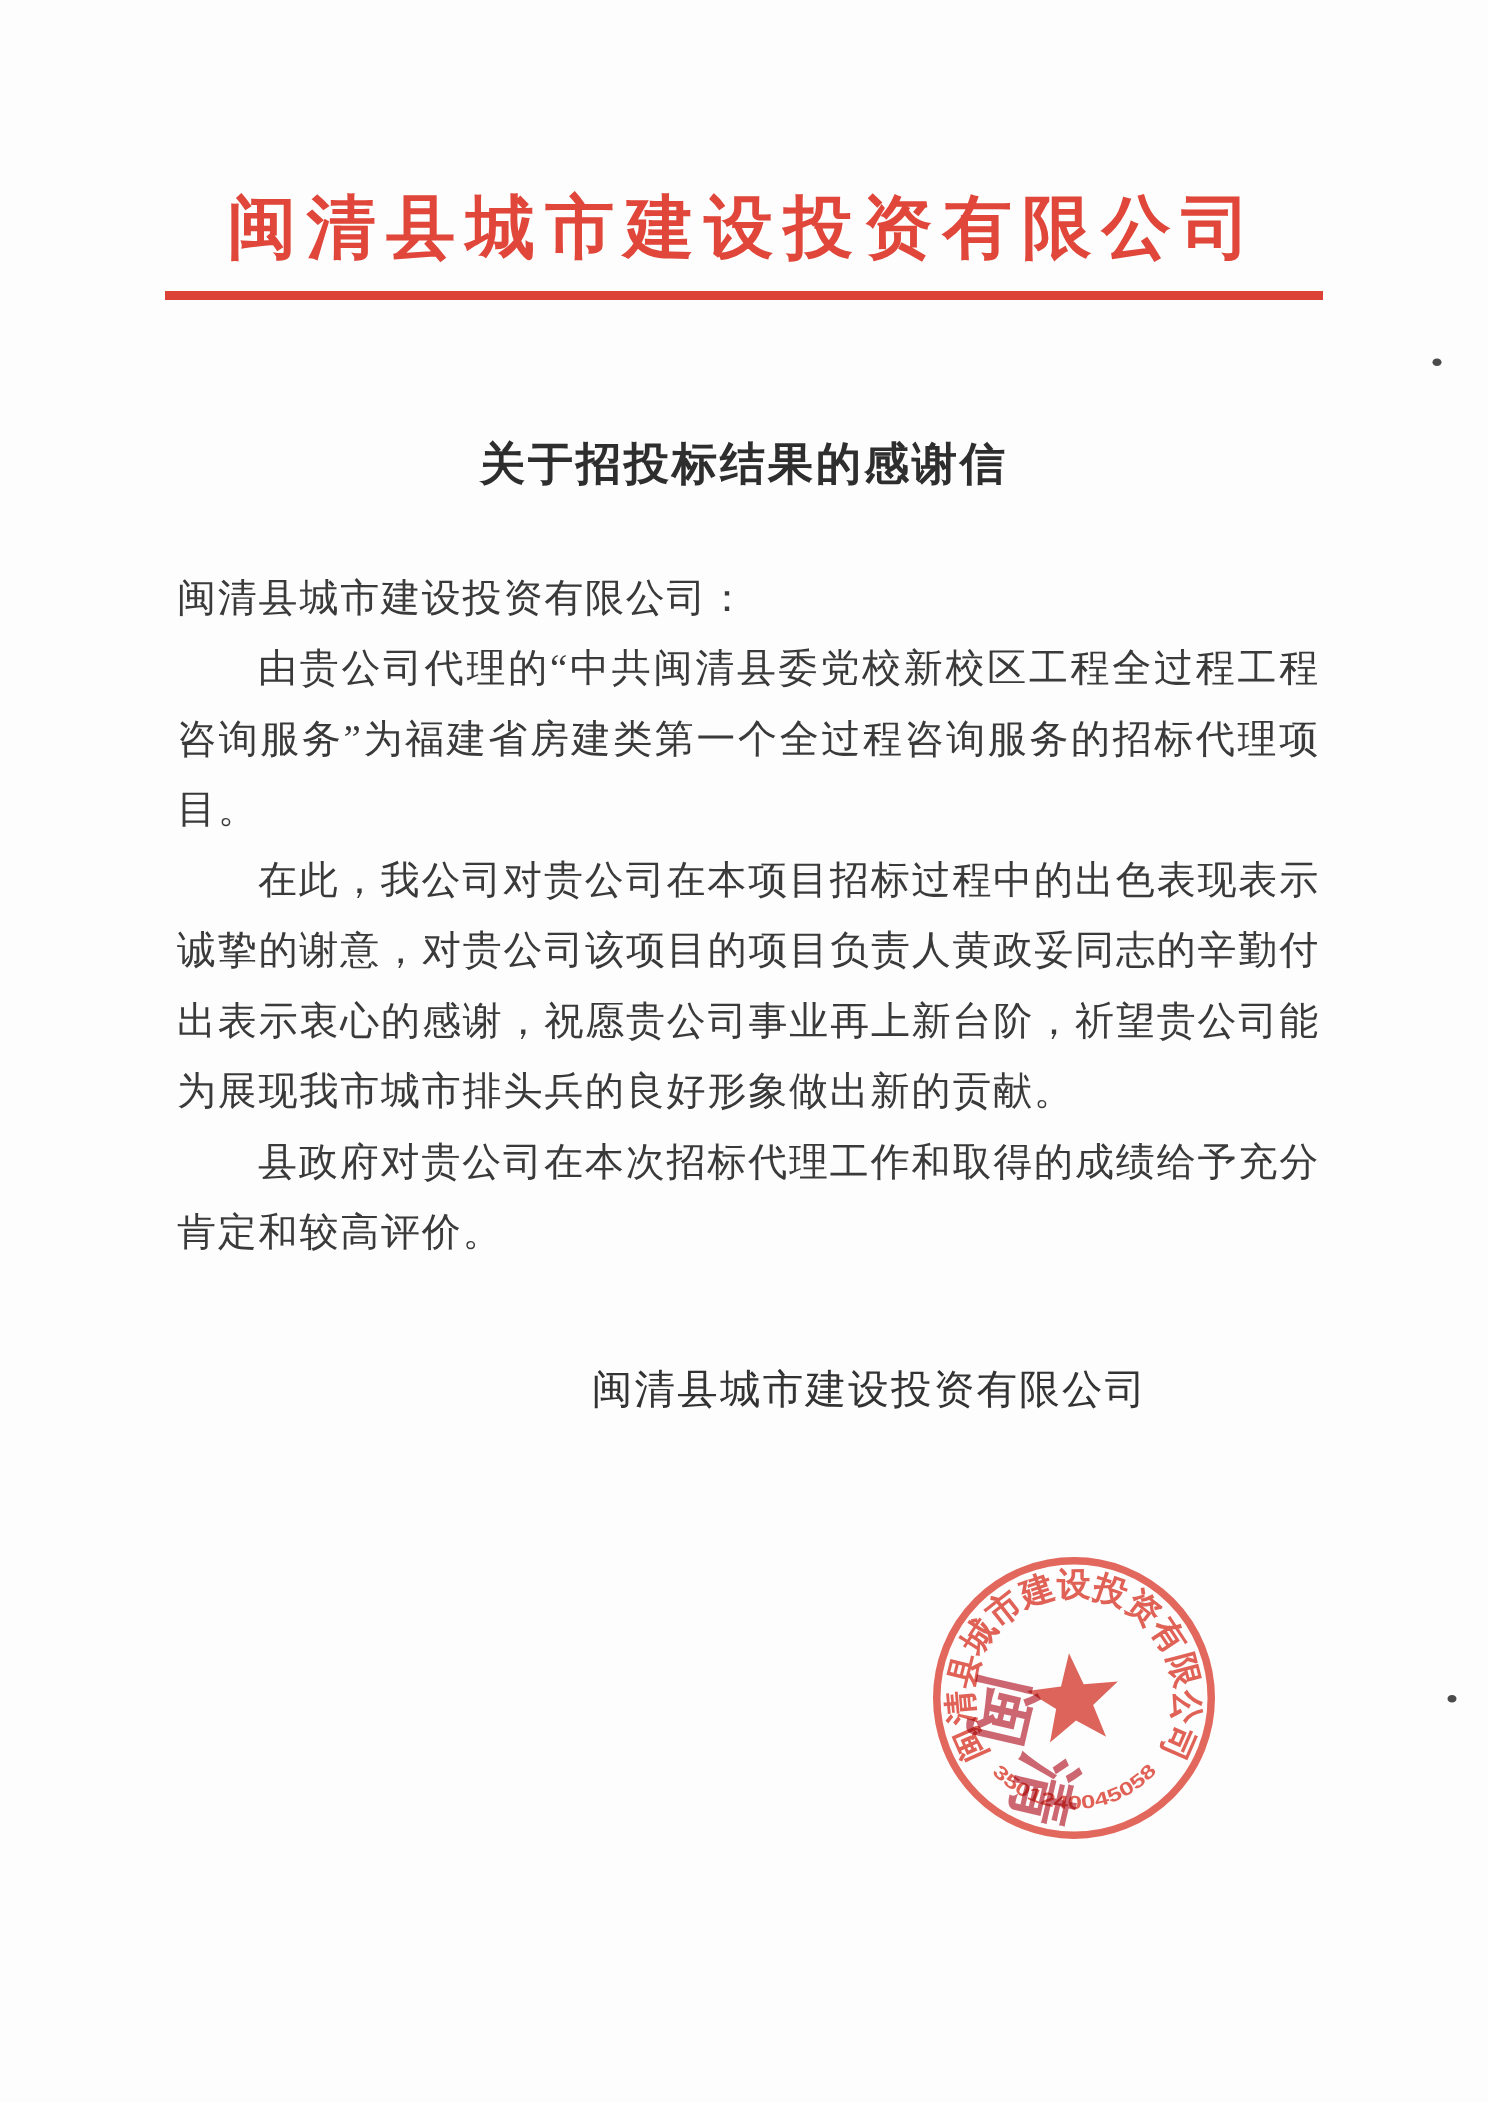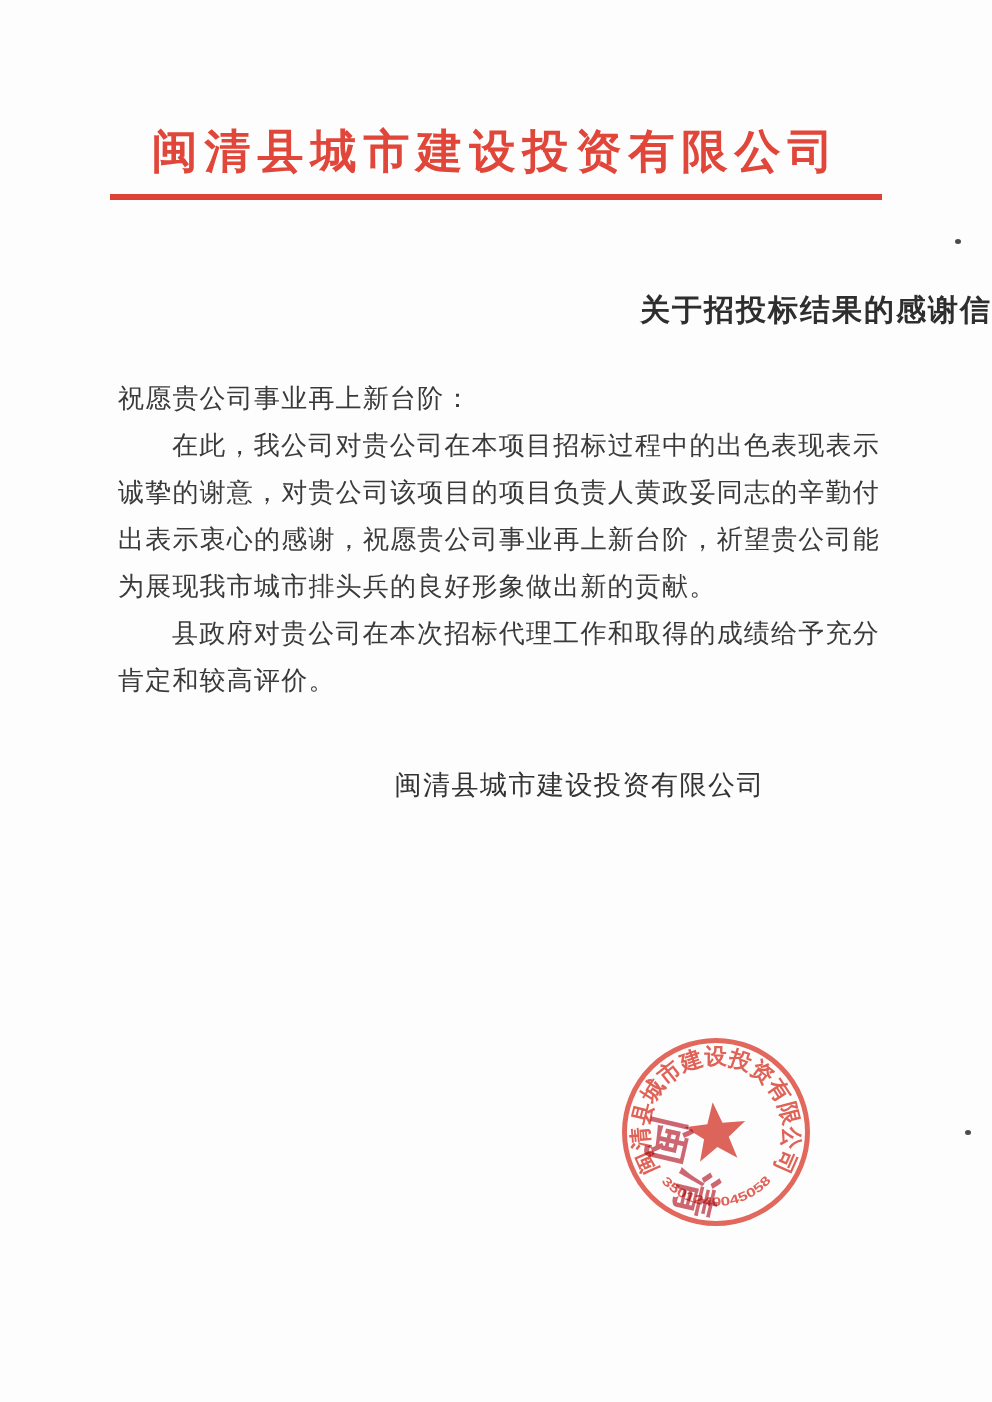--- a/index.html
+++ b/index.html
@@ -21,21 +21,21 @@
     font-family:"Liberation Serif", serif;
   }
   .letterhead .rule {
     width:772px; height:6px;
     margin:14px auto 0;
     background:#dd4236;
   }
   
   .letter-title {
     margin-top:90px;
-    text-align:right;
+    text-align:center;
     font-size:30px; font-weight:600;
     letter-spacing:2px;
     color:#2e2e2e;
     line-height:40px;
     font-family:Liberation Serif, serif;
   }
   
   .letter-body {
     margin-left:118px;
     width:762px;
@@ -99,21 +99,22 @@
 <body>
 
 <header class="letterhead">
   <h1>闽清县城市建设投资有限公司</h1>
   <div class="rule"></div>
 </header>
 
 <h2 class="letter-title">关于招投标结果的感谢信</h2>
 
 <main class="letter-body">
-  <p class="salutation">祝愿贵公司事业再上新台阶：</p>
+  <p class="salutation">闽清县城市建设投资有限公司：</p>
+  <p class="para">由贵公司代理的“中共闽清县委党校新校区工程全过程工程咨询服务”为福建省房建类第一个全过程咨询服务的招标代理项目。</p>
   <p class="para">在此，我公司对贵公司在本项目招标过程中的出色表现表示诚挚的谢意，对贵公司该项目的项目负责人黄政妥同志的辛勤付出表示衷心的感谢，祝愿贵公司事业再上新台阶，祈望贵公司能为展现我市城市排头兵的良好形象做出新的贡献。</p>
   <p class="para">县政府对贵公司在本次招标代理工作和取得的成绩给予充分肯定和较高评价。</p>
 
   <div class="sign-block">
     <div class="sign-company">闽清县城市建设投资有限公司</div>
   </div>
 </main>
 
 <svg class="seal" viewBox="0 0 194 194">
   <circle cx="97" cy="97" r="91.5" fill="none" stroke="#df4b3e" stroke-width="5"></circle>

